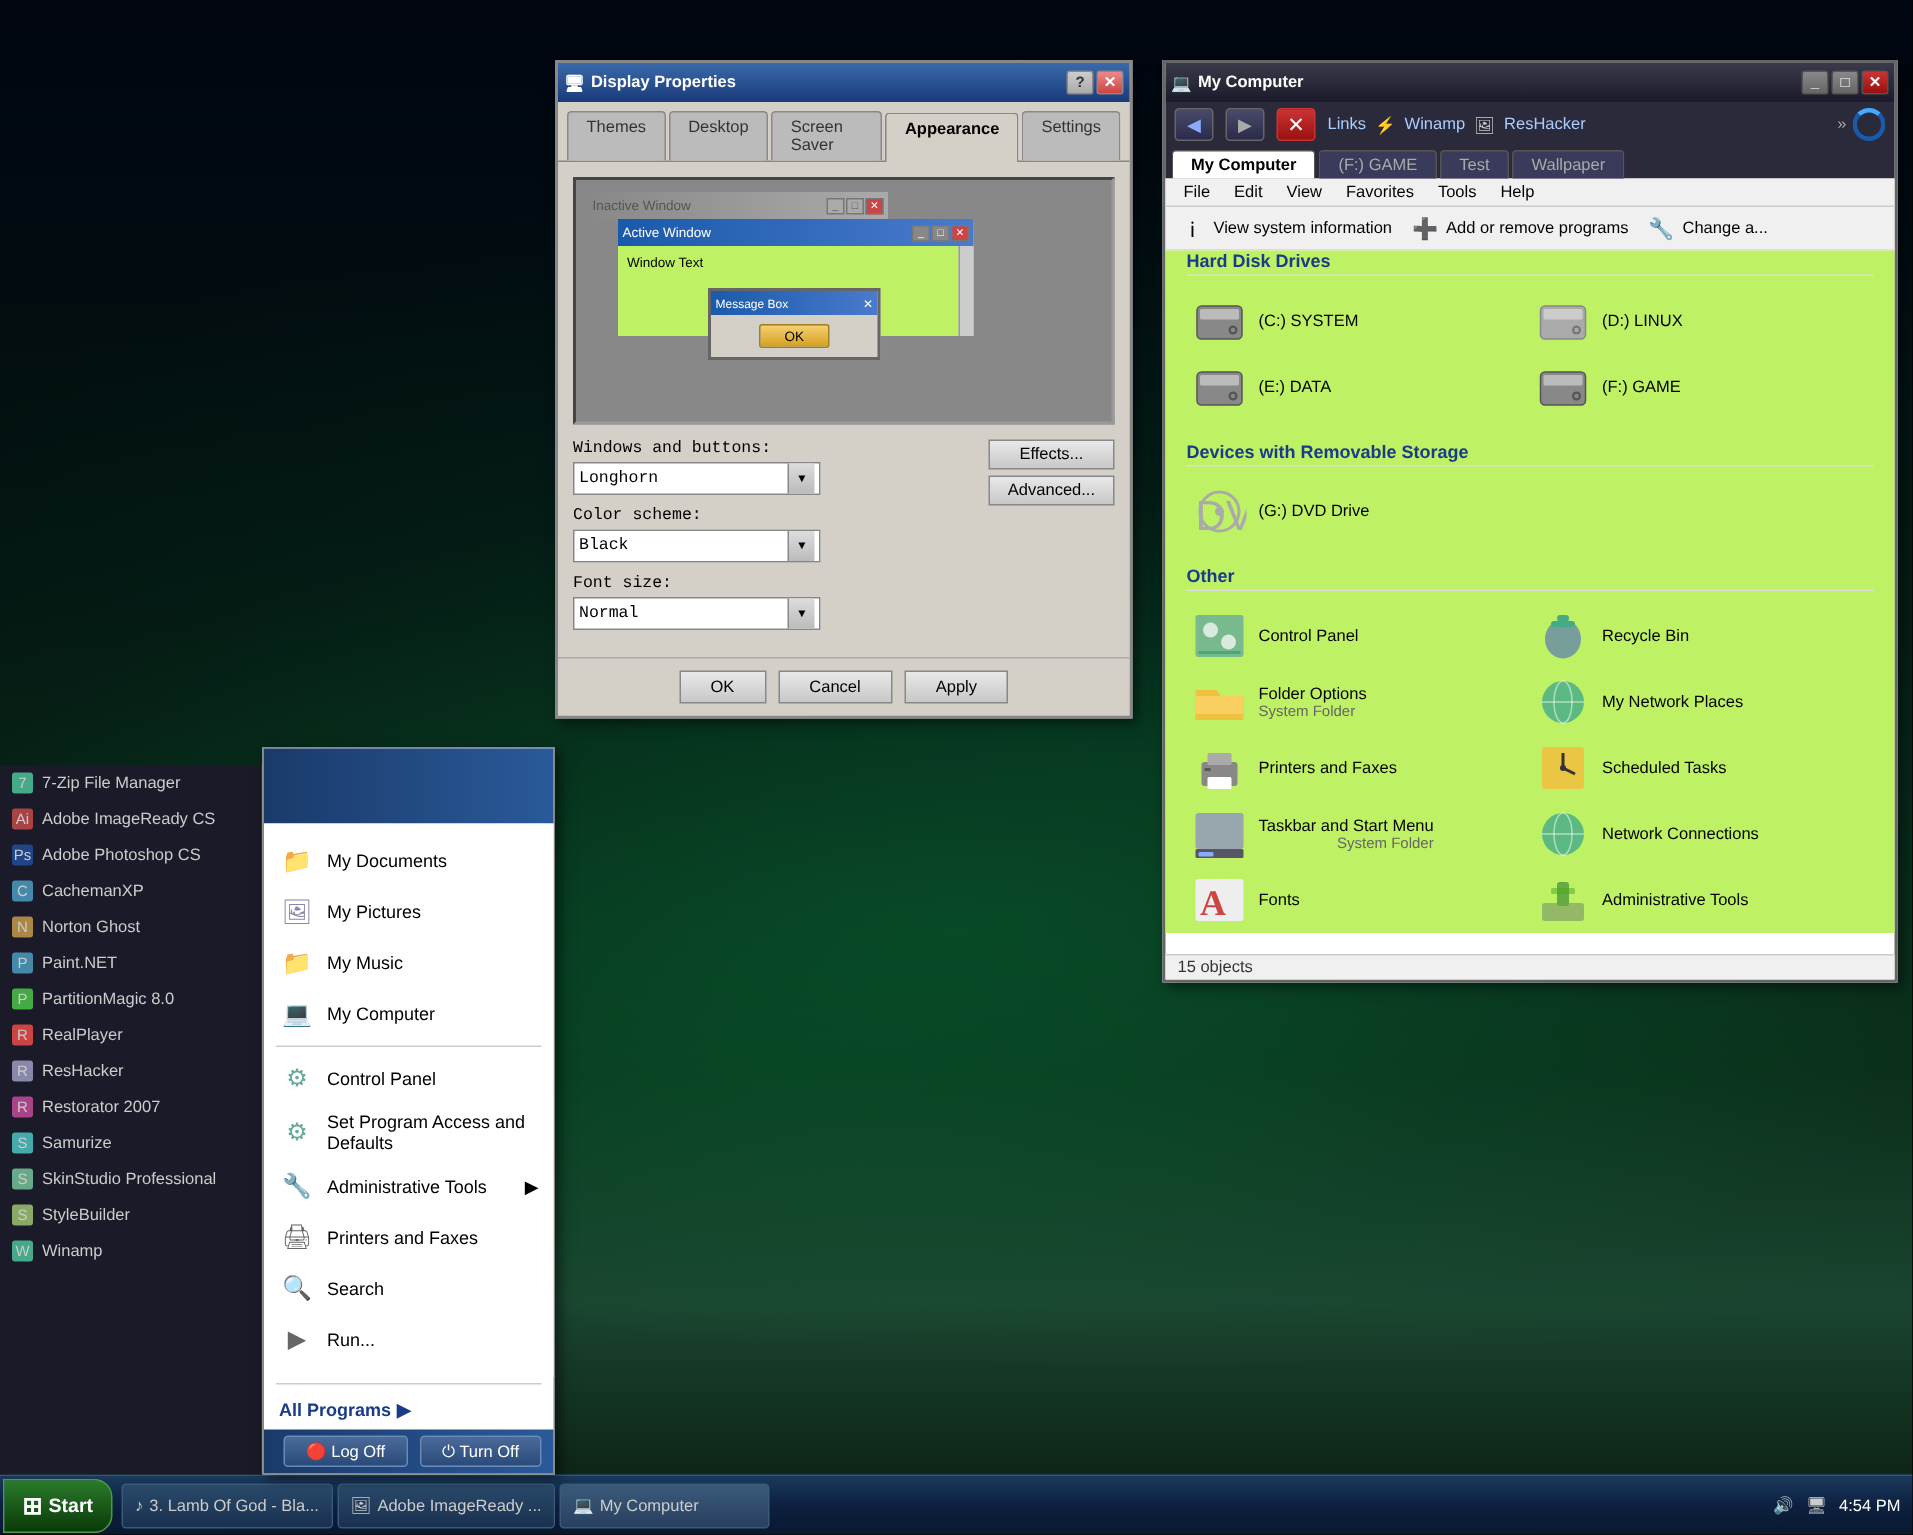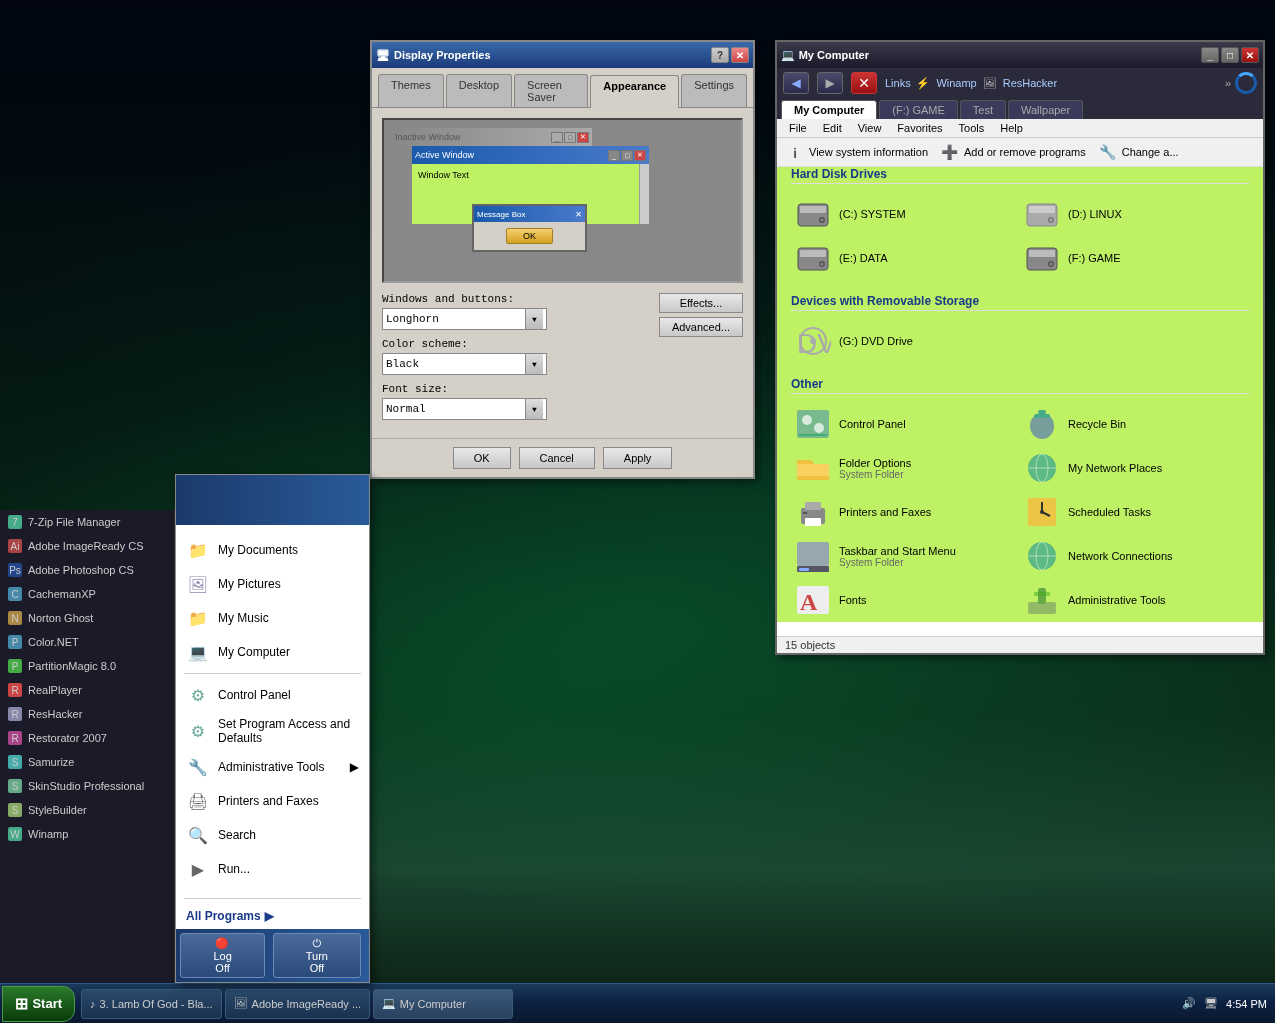--- a/index.html
+++ b/index.html
@@ -146,21 +146,21 @@
       background: linear-gradient(to right, #1a3a6a, #2a5a9a);
       padding: 4px 8px;
       display: flex;
       justify-content: flex-end;
       gap: 8px;
     }
     .footer-btn {
       background: linear-gradient(to bottom, #4a6a9a, #2a4a7a);
       border: 1px solid #6a8aba;
       color: #fff;
-      padding: 3px 32px;
+      padding: 3px 14px;
       border-radius: 3px;
       font-size: 11px;
       cursor: pointer;
       display: flex;
       align-items: center;
       gap: 4px;
     }
     .all-programs {
       display: flex;
       align-items: center;
@@ -325,21 +325,21 @@
     }
     .prev-scrollbar {
       position: absolute;
       right: 0; top: 0; bottom: 0;
       width: 10px;
       background: #ccc;
       border-left: 1px solid #999;
     }
     .prev-msgbox {
       position: absolute;
-      top: 40px;
+      top: 28px;
       left: 60px;
       width: 115px;
       background: #d4d0c8;
       border: 2px solid #666;
     }
     .prev-msgbox-title {
       height: 16px;
       background: linear-gradient(to right, #1a5aaa, #4a7acc);
       display: flex;
       align-items: center;
@@ -647,21 +647,21 @@
   <div class="app-item">
     <div class="app-dot" style="background:#48a;">C</div>
     <span>CachemanXP</span>
   </div>
   <div class="app-item">
     <div class="app-dot" style="background:#a84;">N</div>
     <span>Norton Ghost</span>
   </div>
   <div class="app-item">
     <div class="app-dot" style="background:#48a;">P</div>
-    <span>Color.NET</span>
+    <span>Paint.NET</span>
   </div>
   <div class="app-item">
     <div class="app-dot" style="background:#4a4;">P</div>
     <span>PartitionMagic 8.0</span>
   </div>
   <div class="app-item">
     <div class="app-dot" style="background:#c44;">R</div>
     <span>RealPlayer</span>
   </div>
   <div class="app-item">
@@ -1048,21 +1048,21 @@
         </div>
 
         <div class="mc-drive-item">
           <div class="mc-drive-icon icon-taskbar-icon">
             <svg width="36" height="36" viewBox="0 0 36 36">
                 <rect x="2" y="4" width="32" height="24" rx="2" fill="#88c" opacity="0.7"></rect>
                 <rect x="2" y="28" width="32" height="6" rx="1" fill="#556"></rect>
                 <rect x="4" y="30" width="10" height="3" rx="1" fill="#8af"></rect>
               </svg>
           </div>
-          <div style="display:flex;flex-direction:column;">
+          <div style="display:flex;flex-direction:column;align-items:flex-end;">
             <div class="mc-drive-label">Taskbar and Start Menu</div>
             <div style="font-size:10px;color:#666;">System Folder</div>
           </div>
         </div>
 
         <div class="mc-drive-item">
           <div class="mc-drive-icon icon-netconn">
             <svg width="36" height="36" viewBox="0 0 36 36">
                 <circle cx="18" cy="18" r="14" fill="#4a8" opacity="0.8"></circle>
                 <ellipse cx="18" cy="18" rx="6" ry="14" fill="none" stroke="#fff" stroke-width="1" opacity="0.5"></ellipse>

